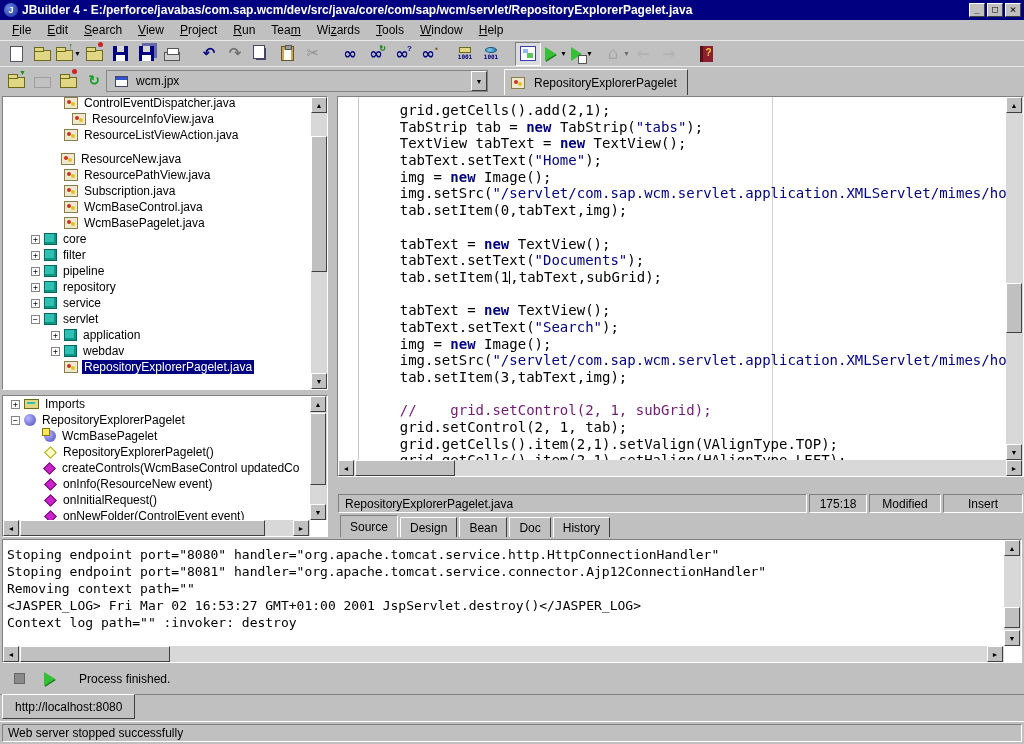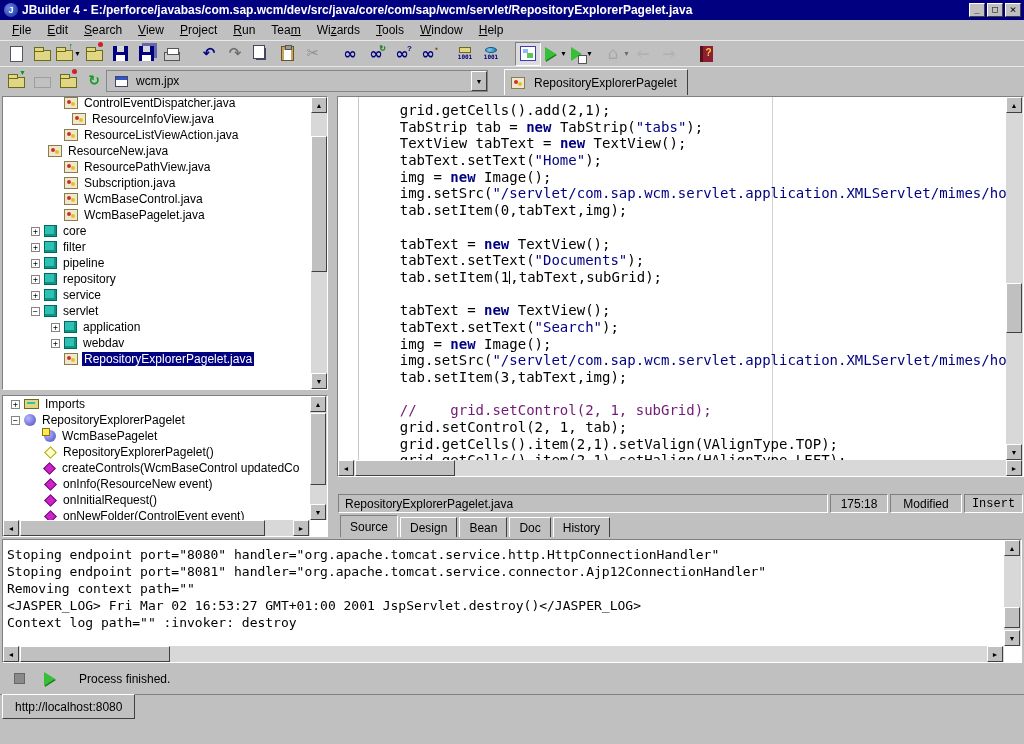--- a/index.html
+++ b/index.html
@@ -128,21 +128,21 @@
   .seg-s{color:#000080;}
   .seg-c{color:#701a75;}
   .caret{display:inline-block;width:0;height:13px;border-left:1px solid #000;vertical-align:-2px;}
 
   
   .edstatus{position:absolute;left:337px;top:493px;width:687px;height:21px;display:flex;gap:2px;padding:1px 1px;}
   .edcell{border:1px solid;border-color:#808080 #ffffff #ffffff #808080;height:19px;display:flex;align-items:center;padding:0 6px;white-space:nowrap;overflow:hidden;}
   .edcell.name{flex:1;}
   .edcell.pos{width:58px;justify-content:center;}
   .edcell.mod{width:72px;justify-content:center;}
-  .edcell.ins{width:59px;justify-content:center;font-family:Liberation Mono, monospace;}
+  .edcell.ins{width:80px;justify-content:center;}
 
   
   .viewtabs{position:absolute;left:337px;top:514px;width:687px;height:23px;display:flex;align-items:flex-end;padding-left:3px;gap:2px;}
   .vtab{height:20px;padding:0 9px;display:flex;align-items:center;background:#c0c0c0;
         border:1px solid;border-color:#ffffff #404040 #404040 #ffffff;border-bottom:none;}
   .vtab.active{height:22px;border-color:#808080 #ffffff #c0c0c0 #808080;font-weight:normal;}
 
   
   .console{position:absolute;left:2px;top:539px;width:1020px;height:124px;background:#fff;
            border:1px solid;border-color:#808080 #ffffff #ffffff #808080;overflow:hidden;}
@@ -388,21 +388,21 @@
         <div class="trow" style="padding-left: 56px;">
           <span class="exp-spacer"></span>
           <span class="ti ti-java-file"></span>
           <span class="lbl">ResourceInfoView.java</span>
         </div>
         <div class="trow" style="padding-left: 48px;">
           <span class="exp-spacer"></span>
           <span class="ti ti-java-file"></span>
           <span class="lbl">ResourceListViewAction.java</span>
         </div>
-        <div class="trow" style="padding-left: 32px;">
+        <div class="trow" style="padding-left: 45px; margin-top: 8px;">
           <span class="exp-spacer"></span>
           <span class="ti ti-java-file"></span>
           <span class="lbl">ResourceNew.java</span>
         </div>
         <div class="trow" style="padding-left: 48px;">
           <span class="exp-spacer"></span>
           <span class="ti ti-java-file"></span>
           <span class="lbl">ResourcePathView.java</span>
         </div>
         <div class="trow" style="padding-left: 48px;">
@@ -583,14 +583,18 @@
         <span class="ic-play"></span>
       </div>
     <span class="proc-label">Process finished.</span>
   </div>
 
   <div class="loctab-line"></div>
   <div class="loctab">
     <span>http://localhost:8080</span>
   </div>
 
+  <div class="statusbar">
+    <div class="cellline"></div>
+    <span>Web server stopped successfully</span>
+  </div>
 
 </div>
 
 </body></html>

